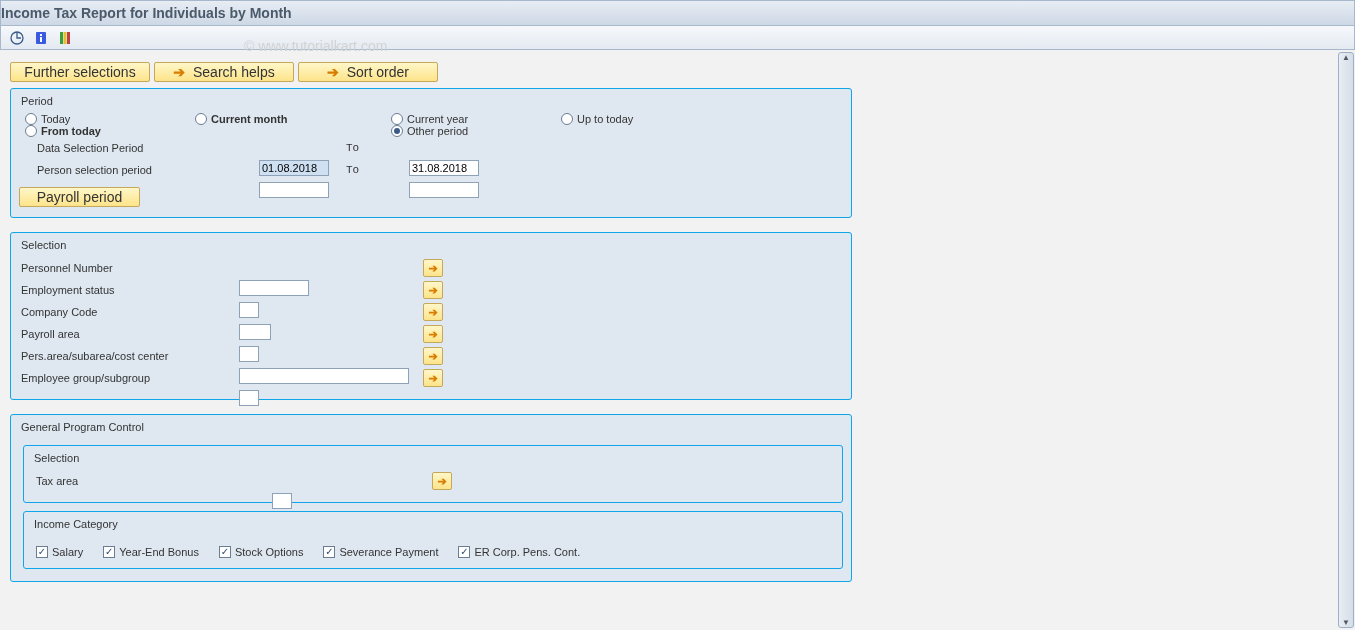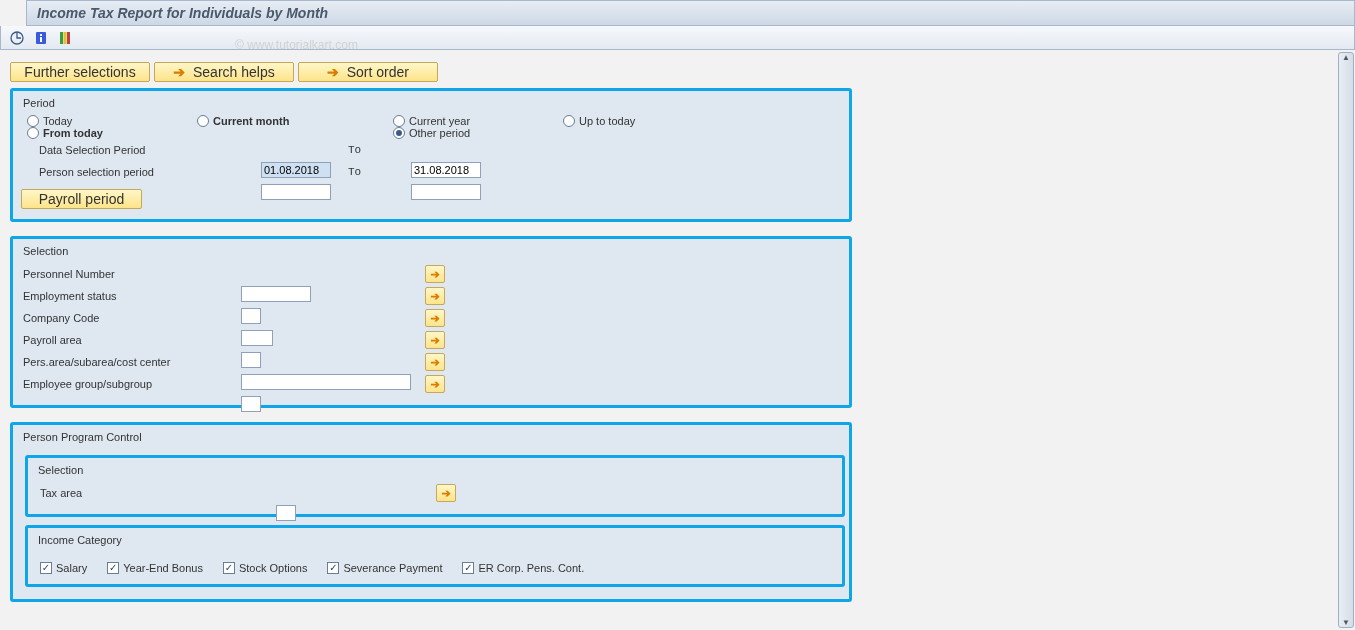--- a/index.html
+++ b/index.html
@@ -10,50 +10,48 @@
     background: #f2f2f2;
     color: #333;
     width: 1355px;
     height: 630px;
     overflow: hidden;
     position: relative;
   }
   .title-bar {
     background: linear-gradient(to bottom, #e8edf4, #cdd8e6);
     border: 1px solid #a8b8cc;
-    padding: 4px 10px;
+    padding: 4px 0;
     font-weight: bold;
-    font-style: italic;
     font-size: 14px;
     color: #4a5a6a;
     height: 26px;
-    margin-left: 26px;
   }
   .toolbar {
     background: linear-gradient(to bottom, #f6f8fb, #e4eaf2);
     border: 1px solid #a8b8cc;
     border-top: none;
     padding: 4px 8px;
     height: 24px;
     display: flex;
     align-items: center;
     gap: 8px;
   }
   .toolbar .ticon {
     width: 16px;
     height: 16px;
     display: inline-block;
     cursor: pointer;
   }
   .watermark {
     position: absolute;
     top: 38px;
-    left: 235px;
+    left: 244px;
     color: #d2d2d2;
-    font-size: 12px;
+    font-size: 14px;
     pointer-events: none;
     z-index: 50;
   }
   .scroll-area {
     position: absolute;
     top: 52px;
     left: 2px;
     right: 18px;
     bottom: 2px;
     overflow-y: auto;
@@ -90,21 +88,21 @@
     padding: 0 10px;
   }
   .sap-btn.solo { width: 140px; }
   .sap-btn .arrow {
     color: #d97d00;
     font-weight: bold;
     margin-right: 8px;
   }
   .groupbox {
     background: #dfe8f1;
-    border: 3px solid #0ea5e9;
+    border: 1px solid #0ea5e9;
     border-radius: 3px;
     padding: 4px 8px 10px 8px;
     margin-bottom: 14px;
     width: 842px;
   }
   .groupbox.inner {
     background: #dfe8f1;
     width: 820px;
     margin: 6px 0 8px 4px;
   }
@@ -331,21 +329,21 @@
     </div>
     <div class="sel-row">
       <span class="sel-label">Employee group/subgroup</span>
       <input class="inp w22" style="">
       <span style="display:inline-block;width:156px;"></span>
       <span class="multi-btn">➔</span>
     </div>
   </div>
 
   <div class="groupbox" style="padding-bottom:4px;">
-    <div class="group-title">Person Program Control</div>
+    <div class="group-title">General Program Control</div>
 
     <div class="groupbox inner">
       <div class="group-title">Selection</div>
       <div class="sel-row">
         <span class="sel-label" style="width:240px;padding-left:4px;">Tax area</span>
         <input class="inp w22" style="">
         <span style="display:inline-block;width:132px;"></span>
         <span class="multi-btn">➔</span>
       </div>
     </div>

